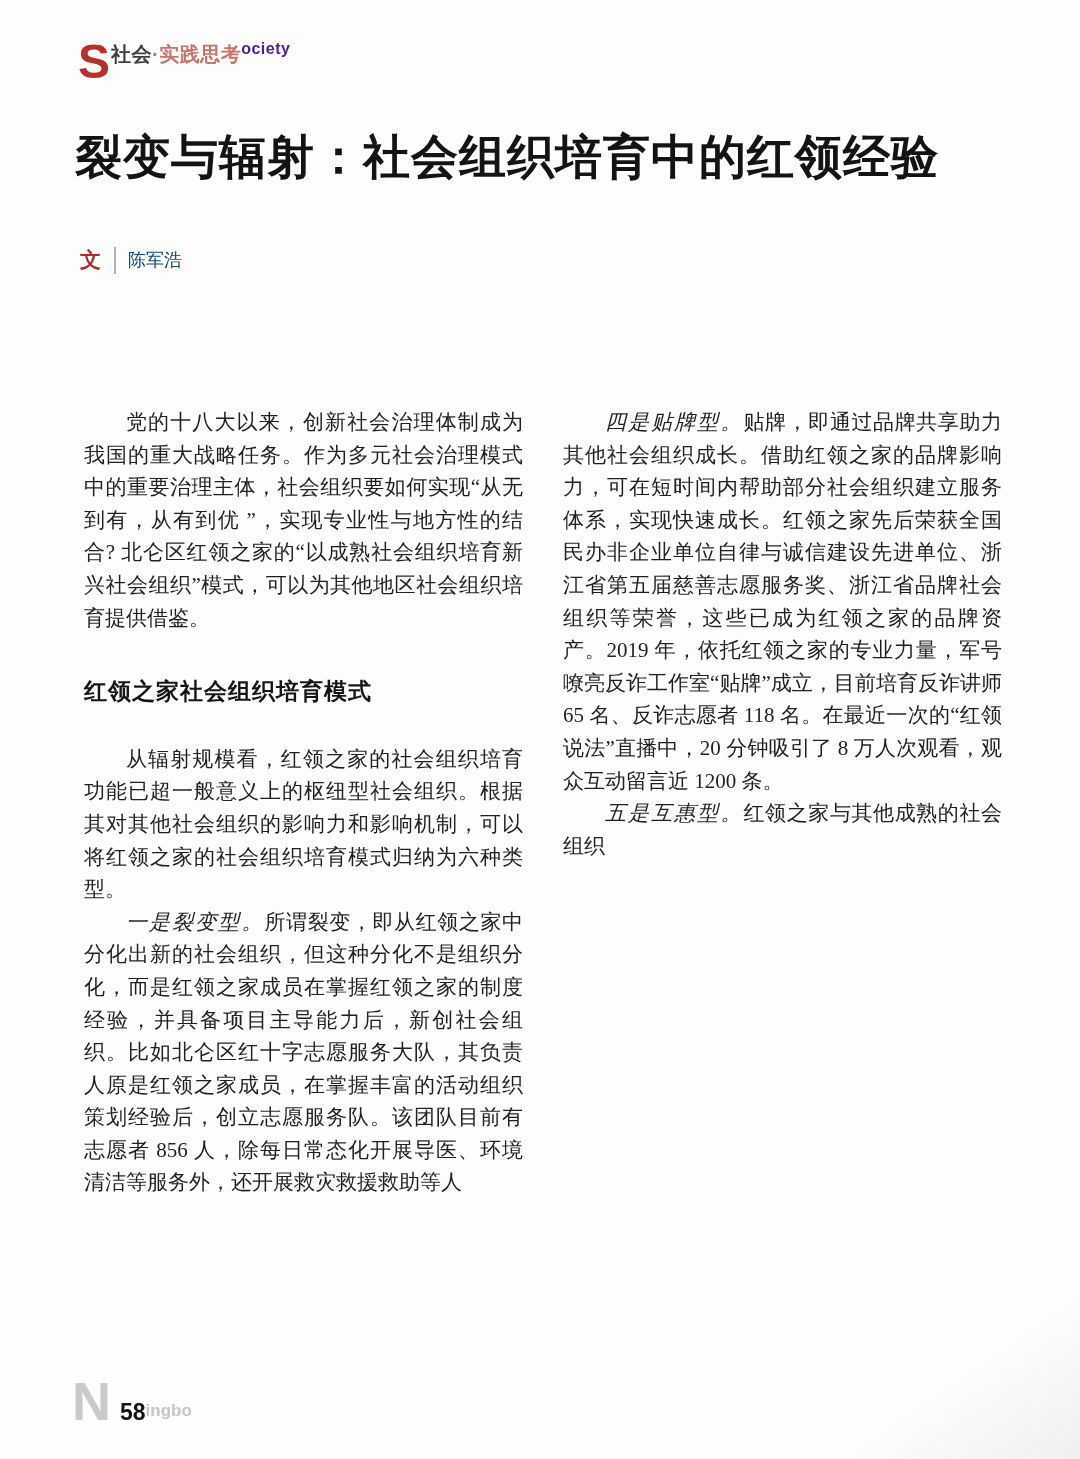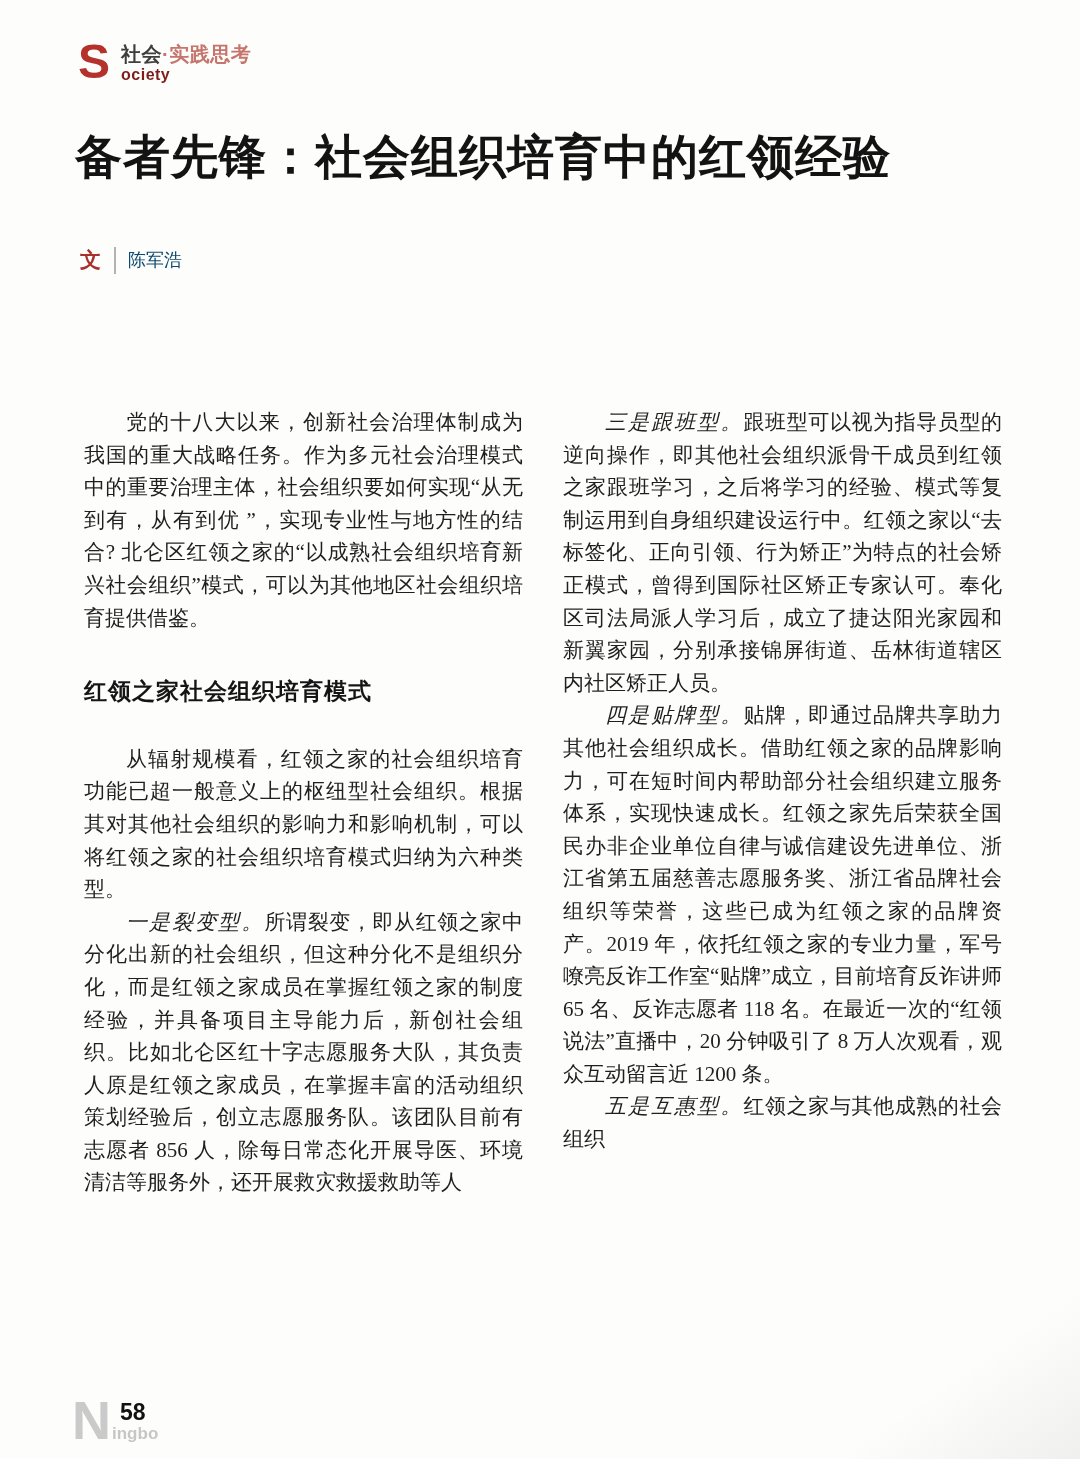--- a/index.html
+++ b/index.html
@@ -24,39 +24,39 @@
   }
   .s-initial {
     font-family: "Liberation Sans", sans-serif;
     font-weight: bold;
     font-size: 48px;
     line-height: 44px;
     color: #b5312b;
   }
   .masthead-text {
     display: flex;
-    flex-direction: column;
-    margin-left: 11px;
+    flex-direction: row;
+    margin-left: 1px;
   }
   .masthead-line1 {
     font-family: "Liberation Sans", sans-serif;
     font-weight: bold;
     font-size: 20px;
     line-height: 24px;
     color: #3e3e3e;
     letter-spacing: 0.5px;
     margin-top: 2px;
   }
   .section-topic { color: #c5756c; }
   .s-rest {
     font-family: "Liberation Sans", sans-serif;
     font-weight: bold;
     font-size: 16px;
     line-height: 18px;
-    color: #7f1d1d;
+    color: #4c1d95;
     letter-spacing: 0.5px;
   }
 
   
   h1.title {
     position: absolute;
     left: 75px;
     top: 126px;
     width: 940px;
     margin: 0;
@@ -131,21 +131,21 @@
   }
   .n-initial {
     font-family: "Liberation Sans", sans-serif;
     font-weight: bold;
     font-size: 54px;
     line-height: 46px;
     color: #cacaca;
   }
   .folio-text {
     display: flex;
-    flex-direction: column;
+    flex-direction: row;
     align-items: flex-start;
     margin-left: 1px;
     margin-top: 37px;
   }
   .page-number {
     font-family: "Liberation Sans", sans-serif;
     font-weight: bold;
     font-size: 23px;
     line-height: 23px;
     color: #111;
@@ -175,39 +175,38 @@
 <div class="page">
 
   <header class="masthead">
     <span class="s-initial">S</span>
     <span class="masthead-text">
       <span class="masthead-line1"><span class="section-cn">社会</span><span class="section-topic">·实践思考</span></span>
       <span class="s-rest">ociety</span>
     </span>
   </header>
 
-  <h1 class="title">备者先锋：社会组织培育中的红领经验</h1>
+  <h1 class="title">裂变与辐射：社会组织培育中的红领经验</h1>
 
   <div class="byline">
     <span class="byline-prefix">文</span>
     <span class="byline-divider"></span>
     <span class="byline-author">陈军浩</span>
   </div>
 
   <main class="columns">
 
     <section class="col">
       <p class="para">党的十八大以来，创新社会治理体制成为我国的重大战略任务。作为多元社会治理模式中的重要治理主体，社会组织要如何实现“从无到有，从有到优 ”，实现专业性与地方性的结合? 北仑区红领之家的“以成熟社会组织培育新兴社会组织”模式，可以为其他地区社会组织培育提供借鉴。</p>
       <h2 class="section-heading">红领之家社会组织培育模式</h2>
       <p class="para">从辐射规模看，红领之家的社会组织培育功能已超一般意义上的枢纽型社会组织。根据其对其他社会组织的影响力和影响机制，可以将红领之家的社会组织培育模式归纳为六种类型。</p>
       <p class="para"><span class="lead">一是裂变型。</span><span>所谓裂变，即从红领之家中分化出新的社会组织，但这种分化不是组织分化，而是红领之家成员在掌握红领之家的制度经验，并具备项目主导能力后，新创社会组织。比如北仑区红十字志愿服务大队，其负责人原是红领之家成员，在掌握丰富的活动组织策划经验后，创立志愿服务队。该团队目前有志愿者 856 人，除每日常态化开展导医、环境清洁等服务外，还开展救灾救援救助等人</span></p>
     </section>
 
     <section class="col">
-      <p class="para"><span class="lead">三是跟班型。</span><span>跟班型可以视为指导员型的逆向操作，即其他社会组织派骨干成员到红领之家跟班学习，之后将学习的经验、模式等复制运用到自身组织建设运行中。红领之家以“去标签化、正向引领、行为矫正”为特点的社会矫正模式，曾得到国际社区矫正专家认可。奉化区司法局派人学习后，成立了捷达阳光家园和新翼家园，分别承接锦屏街道、岳林街道辖区内社区矫正人员。</span></p>
       <p class="para"><span class="lead">四是贴牌型。</span><span>贴牌，即通过品牌共享助力其他社会组织成长。借助红领之家的品牌影响力，可在短时间内帮助部分社会组织建立服务体系，实现快速成长。红领之家先后荣获全国民办非企业单位自律与诚信建设先进单位、浙江省第五届慈善志愿服务奖、浙江省品牌社会组织等荣誉，这些已成为红领之家的品牌资产。2019 年，依托红领之家的专业力量，军号嘹亮反诈工作室“贴牌”成立，目前培育反诈讲师 65 名、反诈志愿者 118 名。在最近一次的“红领说法”直播中，20 分钟吸引了 8 万人次观看，观众互动留言近 1200 条。</span></p>
       <p class="para"><span class="lead">五是互惠型。</span><span>红领之家与其他成熟的社会组织</span></p>
     </section>
 
   </main>
 
   <footer class="folio">
     <span class="n-initial">N</span>
     <span class="folio-text">
       <span class="page-number">58</span>

